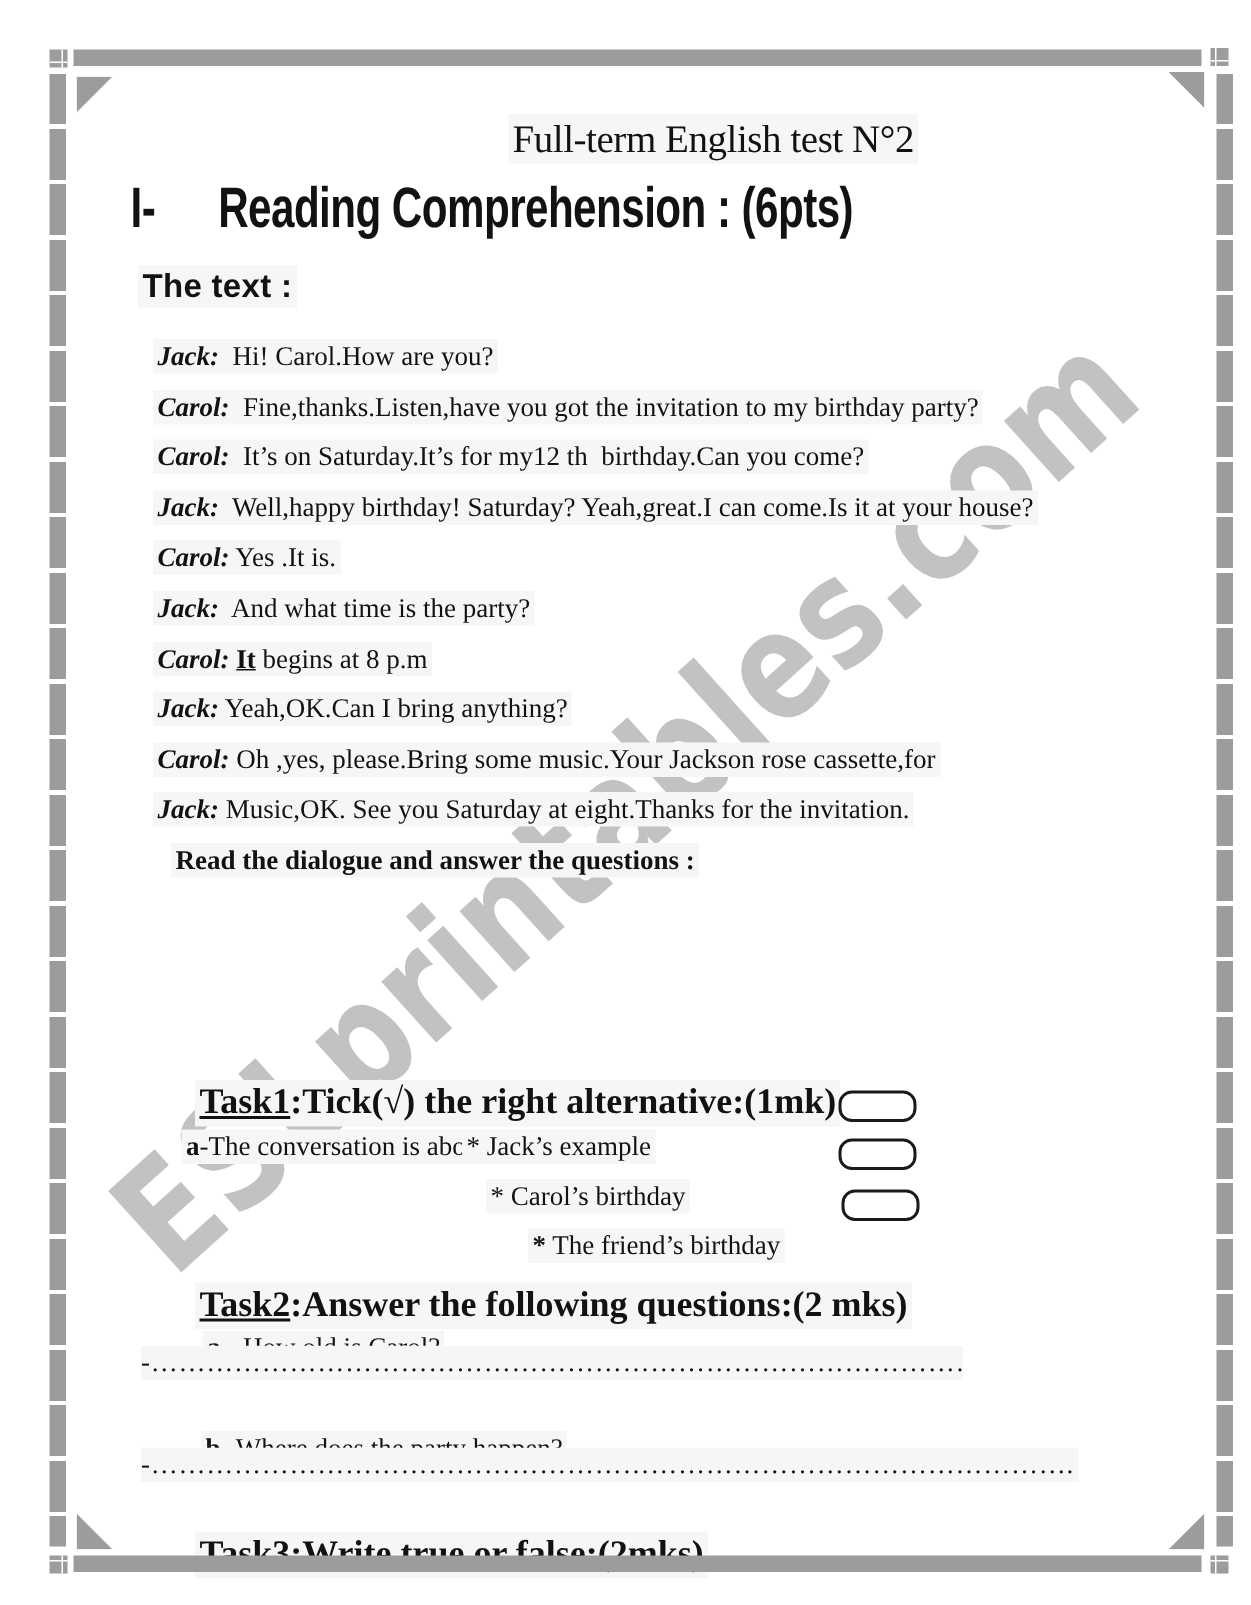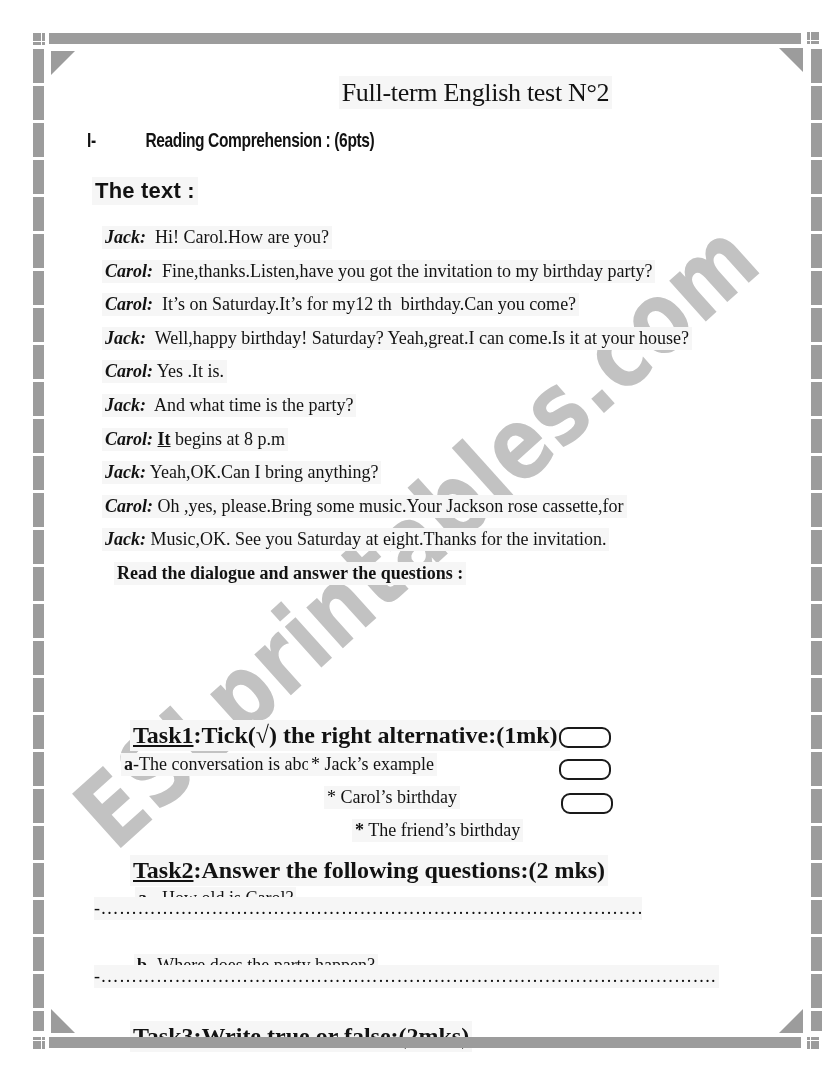--- a/index.html
+++ b/index.html
@@ -35,21 +35,21 @@
   }
   
   .content-layer{position:absolute;inset:0;z-index:2;}
   .tb{display:inline-block;background:#f6f6f6;padding:0 3px;margin-left:-3px;white-space:pre-wrap;line-height:1.28;}
   .title{
     left:0;top:76px;width:834px;box-sizing:border-box;padding-left:32px;
     text-align:center;font-size:26px;letter-spacing:-0.3px;margin-left:44px;
   }
   .heading{
     left:87px;top:123px;font-family:"Liberation Sans",sans-serif;
-    font-weight:700;font-size:21px;line-height:33px;white-space:nowrap;
+    font-weight:700;font-size:38px;line-height:33px;white-space:nowrap;
   }
   .condensed{display:inline-block;transform:scaleX(0.74);transform-origin:0 50%;letter-spacing:-0.5px;}
   .roman{display:inline-block;width:79px;}
   .text-label{
     left:95px;top:177px;font-family:"Liberation Sans",sans-serif;
     font-weight:700;font-size:22px;letter-spacing:0.2px;
   }
   .dialogue{left:97px;top:221px;width:672px;font-size:18px;}
   .dl-line{line-height:33.6px;padding-left:8px;white-space:pre-wrap;}
   .dl-line.cont{padding-left:0;}

